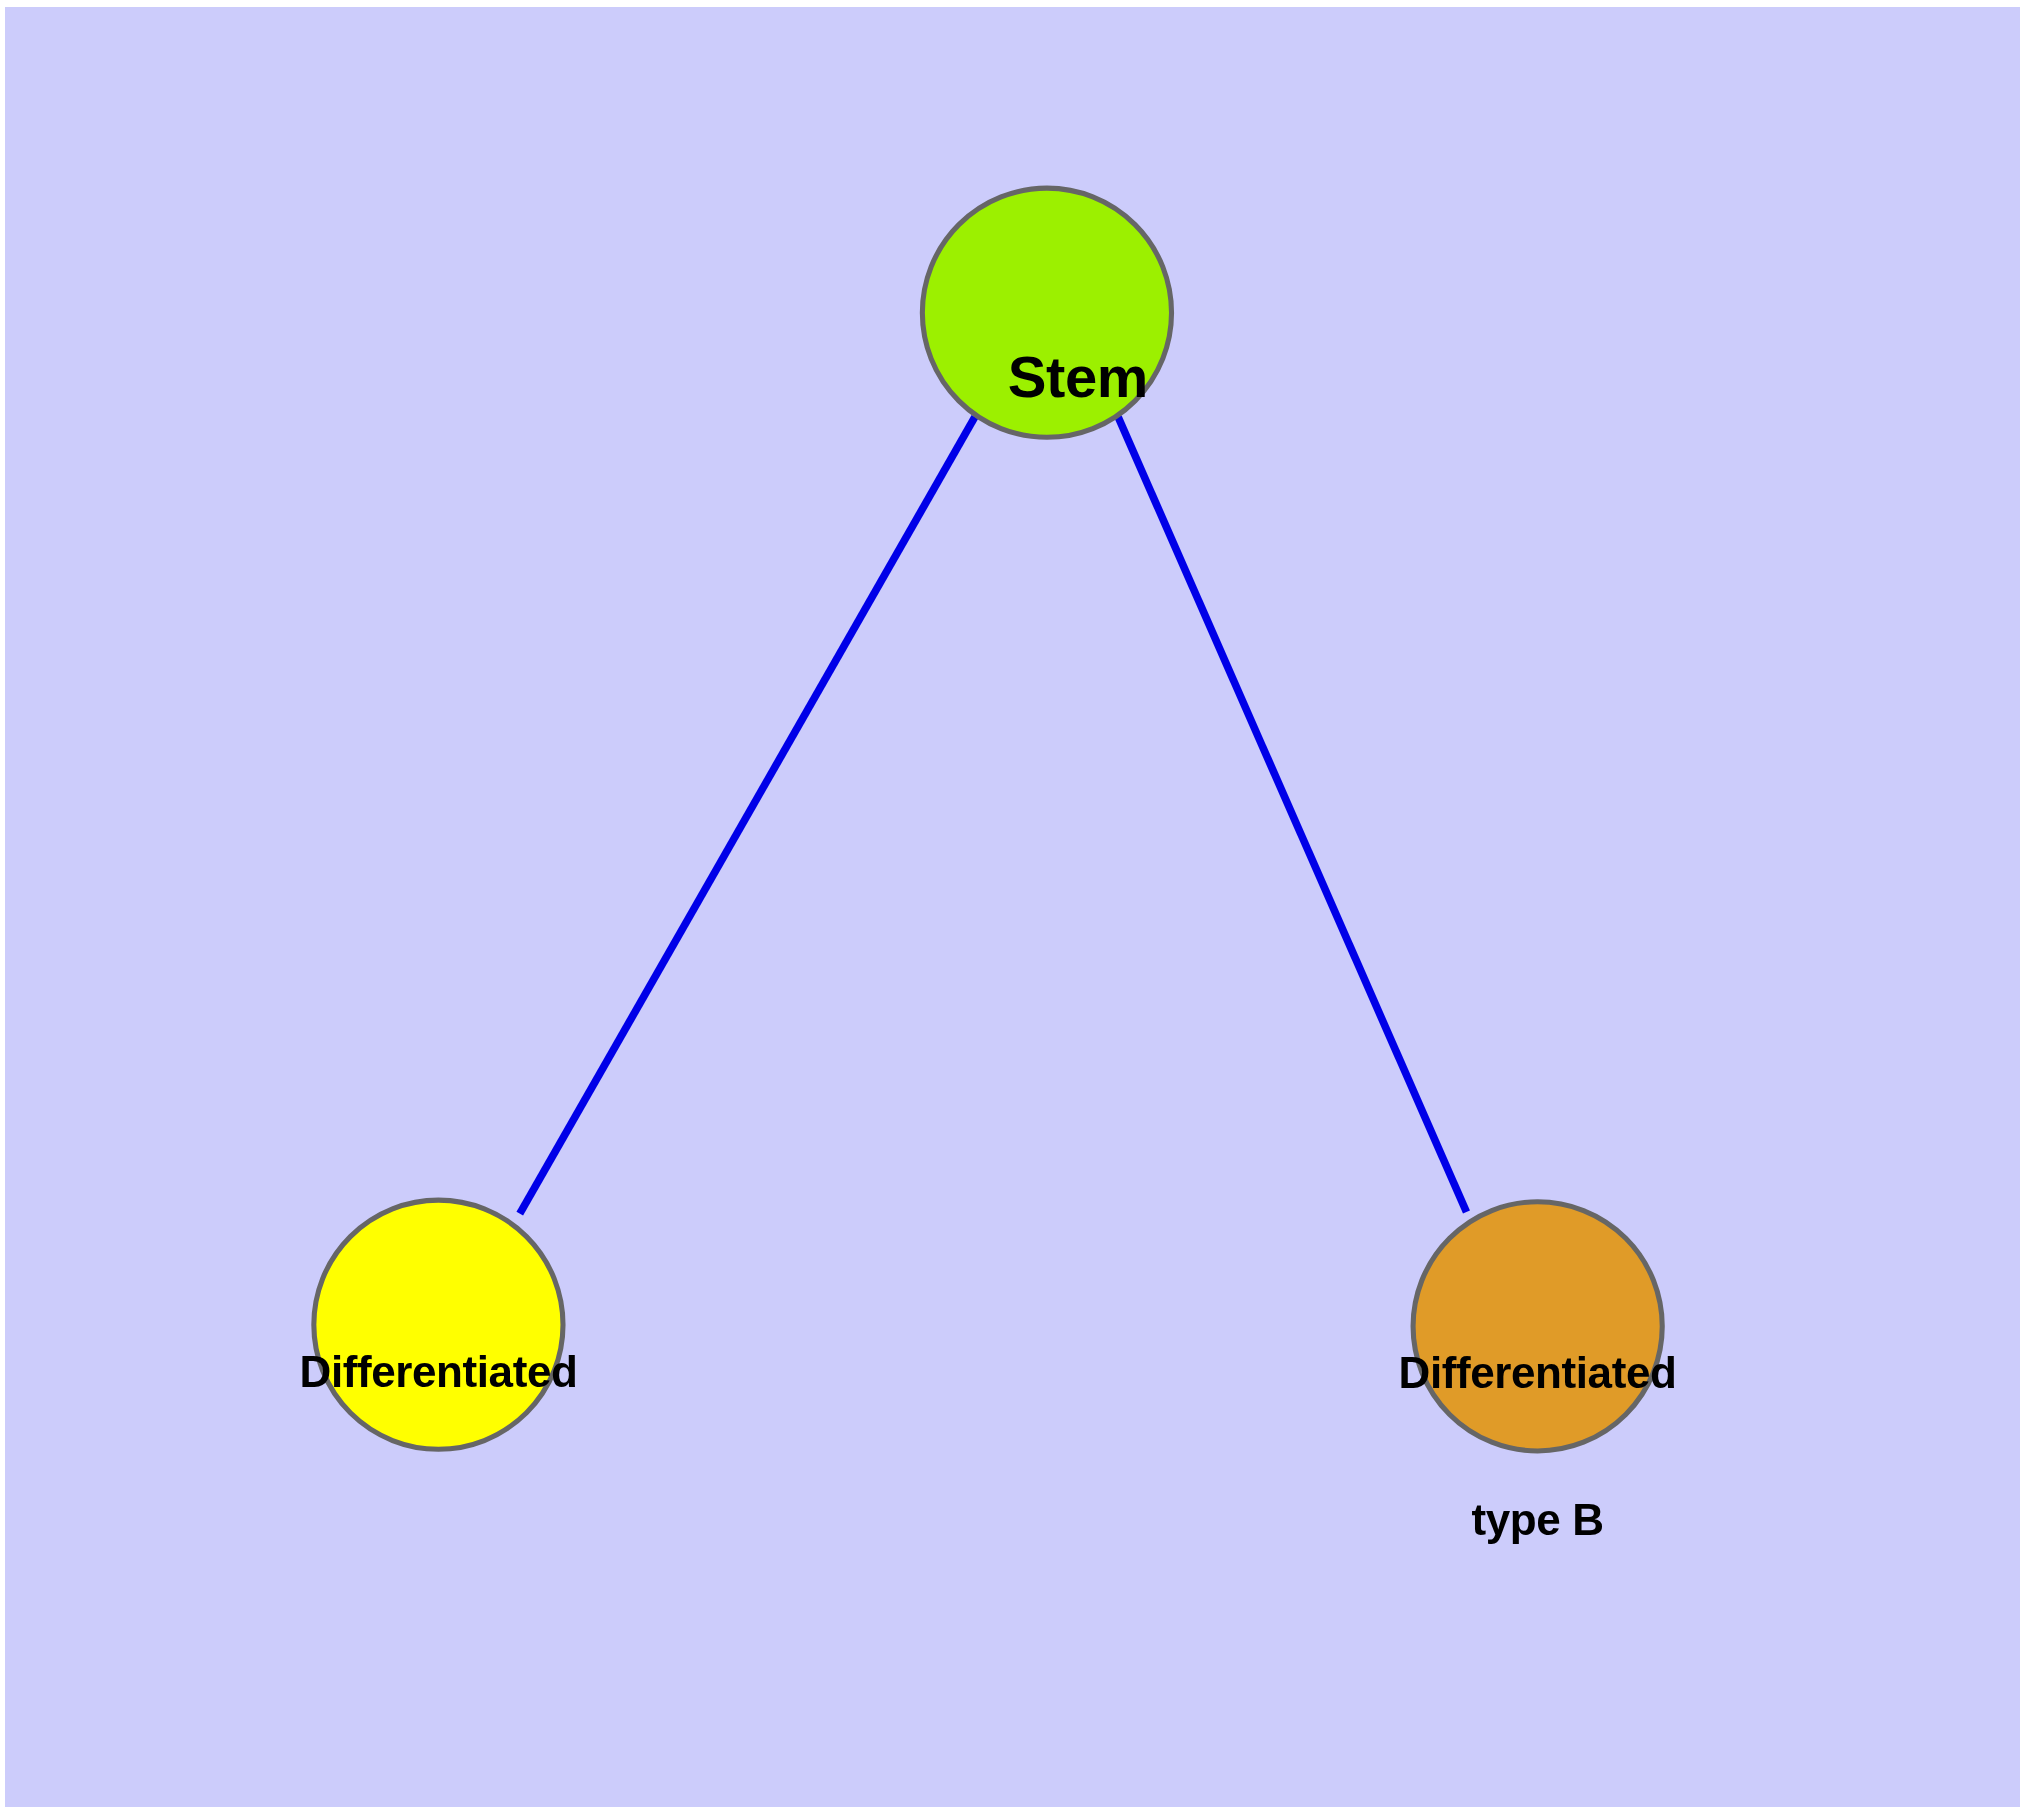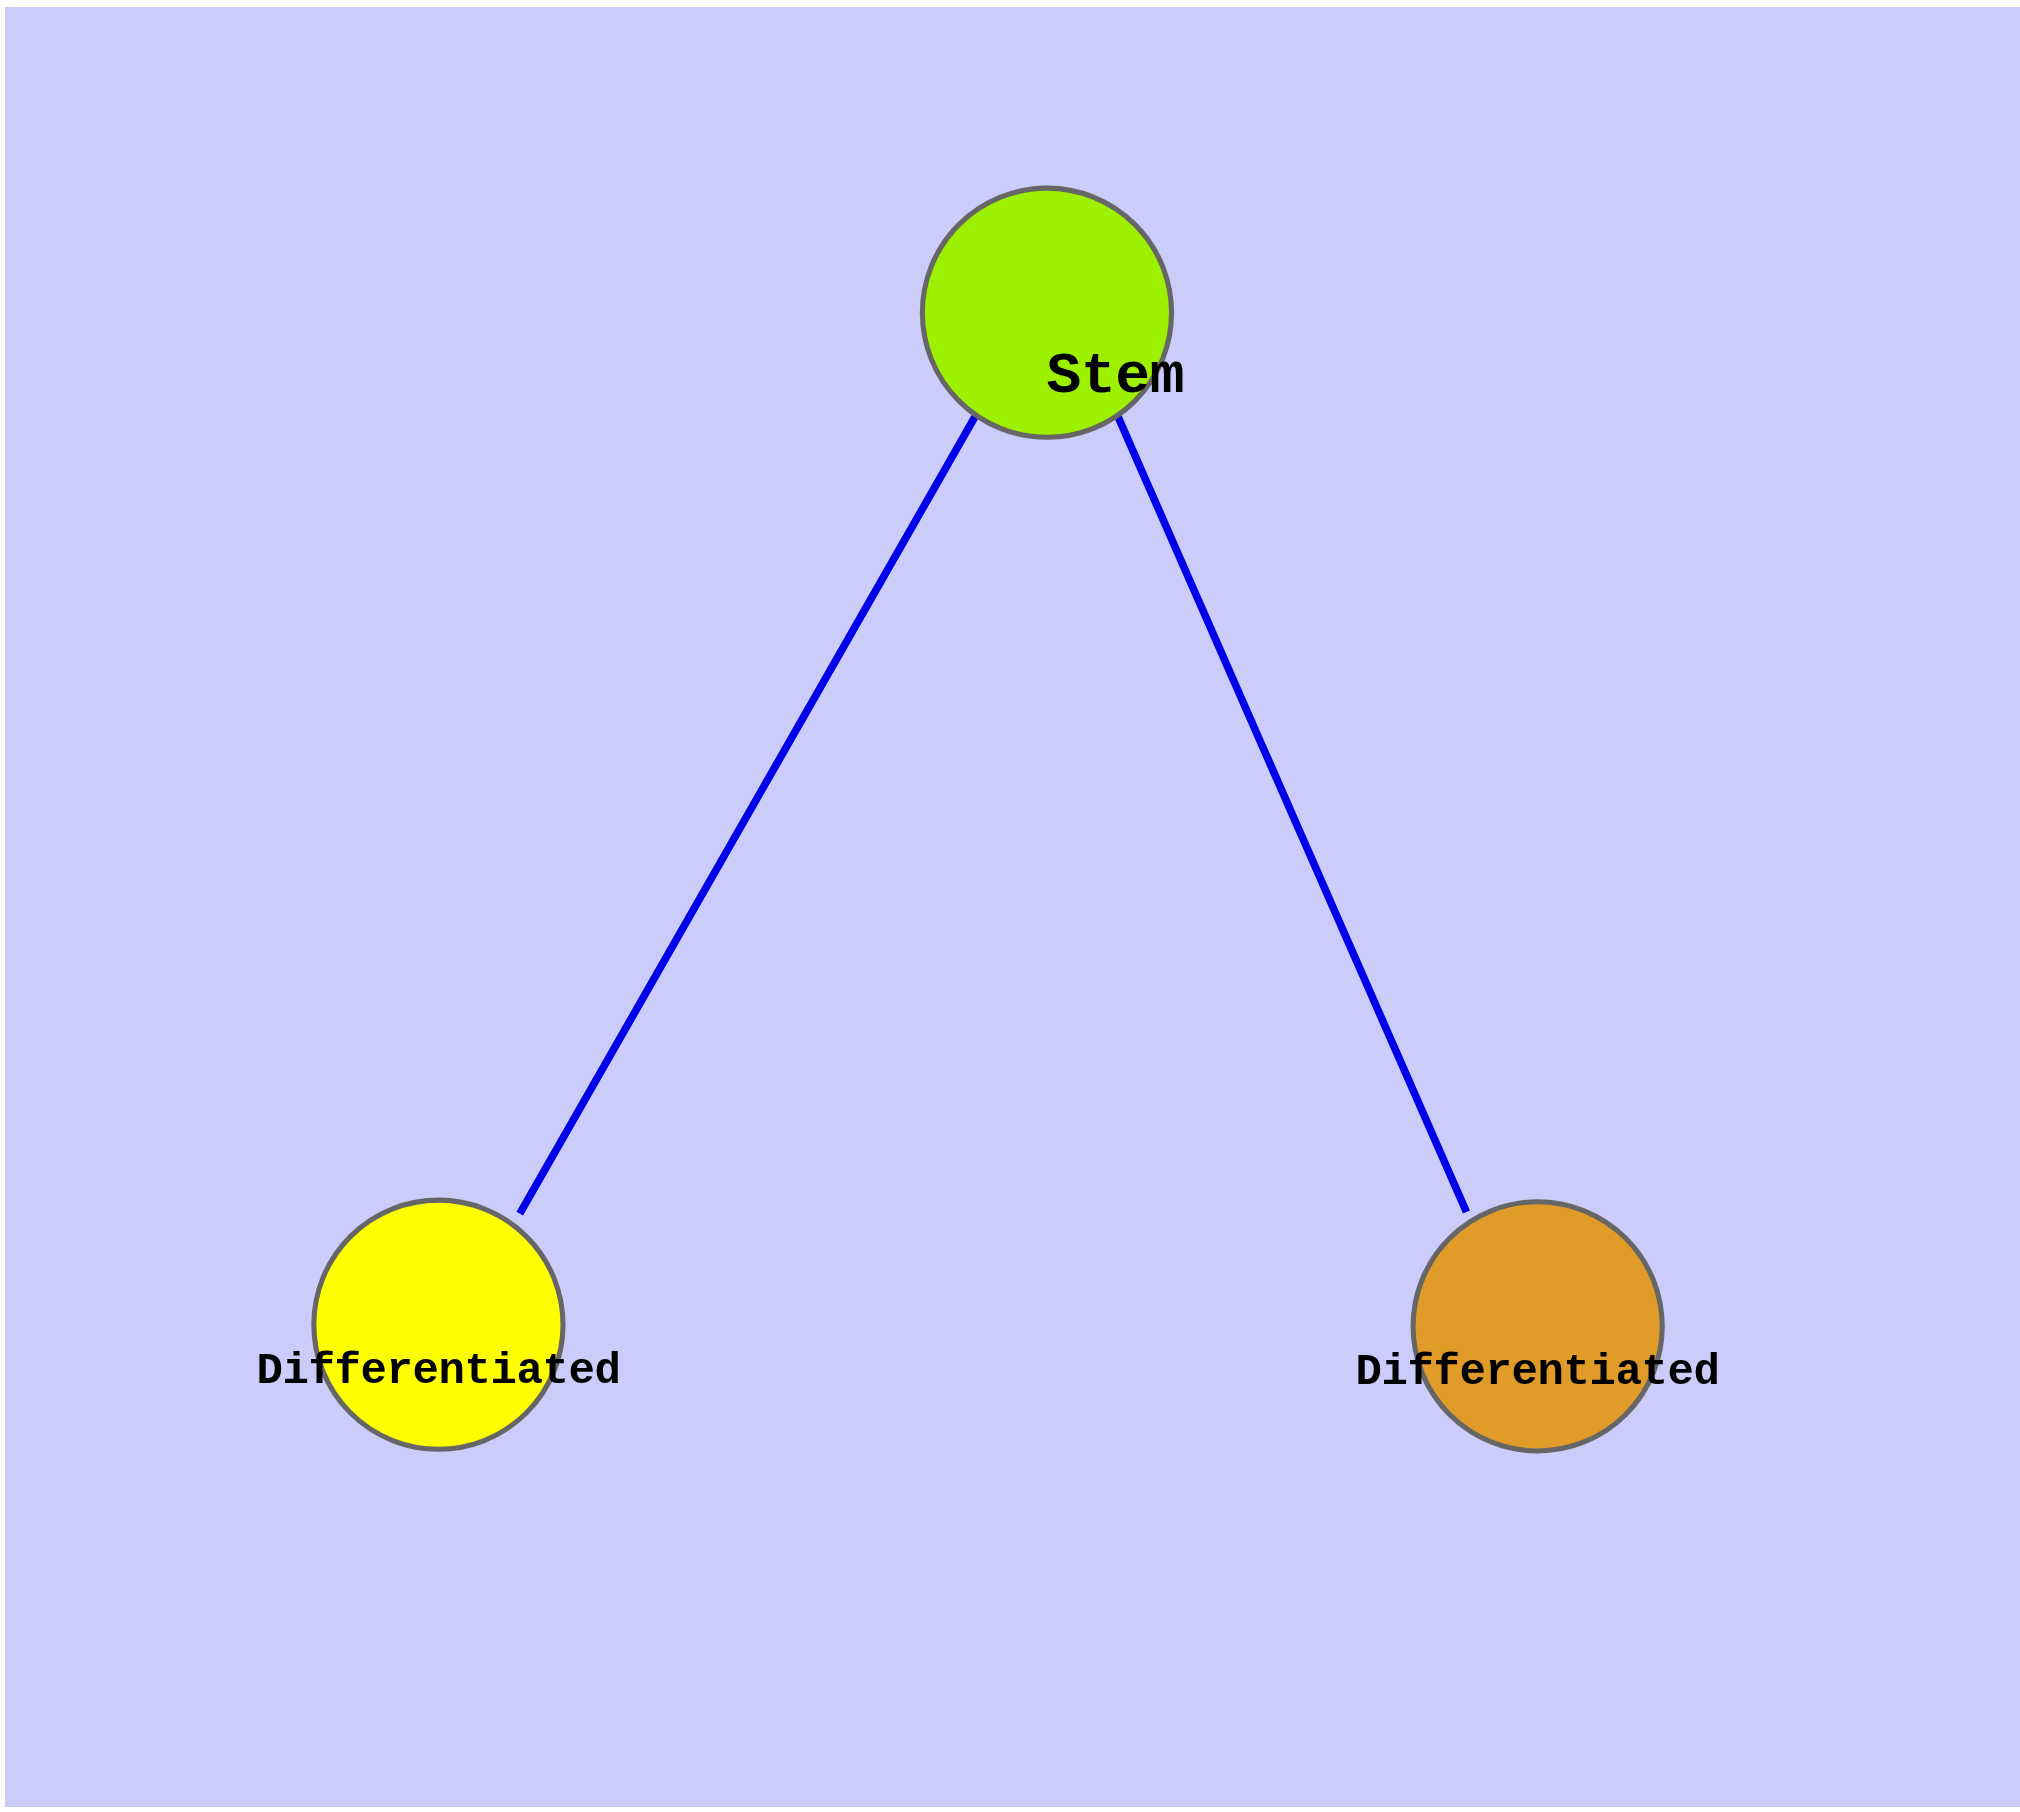--- a/index.html
+++ b/index.html
@@ -7,21 +7,21 @@
     margin: 0;
     padding: 0;
     background: #ffffff;
   }
   #stage {
     position: relative;
     width: 2021px;
     height: 1812px;
     background: #ffffff;
     overflow: hidden;
-    font-family: Liberation Mono, monospace;
+    font-family: Liberation Sans, sans-serif;
   }
   #canvas {
     position: absolute;
     left: 5.1px;
     top: 6.8px;
     width: 2015px;
     height: 1800px;
     background: #ccccfb;
   }
   #graph-svg {
@@ -75,16 +75,17 @@
   <div class="node-label" id="label-stem" style="left: 877px; top: 280px; width: 339px;">
     <span>Stem</span>
   </div>
 
   <div class="node-label" id="label-a" style="left: 57px; top: 1248px; width: 763px;">
     <div>Differentiated</div>
   </div>
 
   <div class="node-label" id="label-b" style="left: 1156px; top: 1249px; width: 763px;">
     <div>Differentiated</div>
+    <div>type B</div>
   </div>
 
 </div>
 
 
 </body></html>

